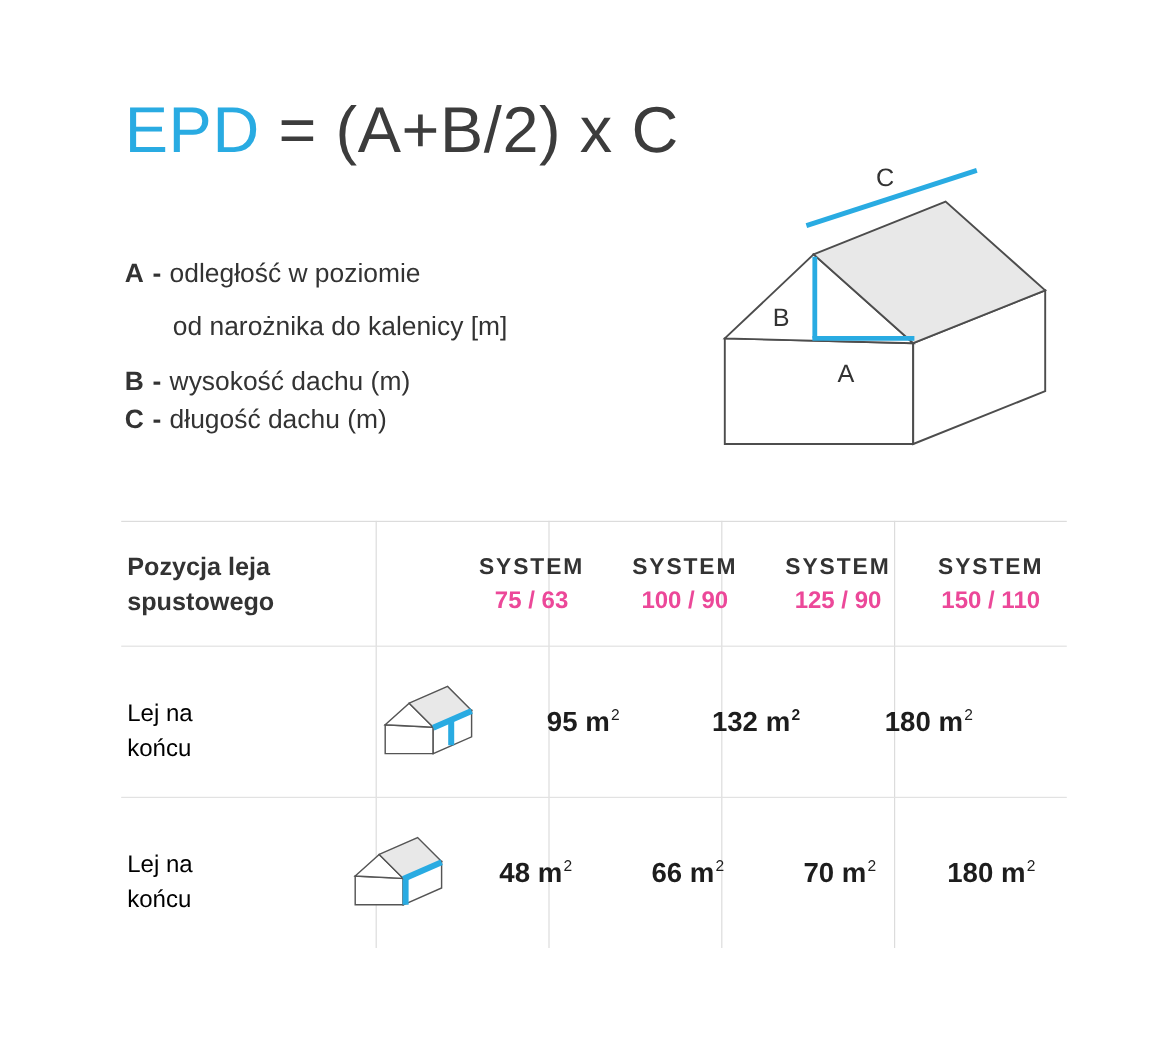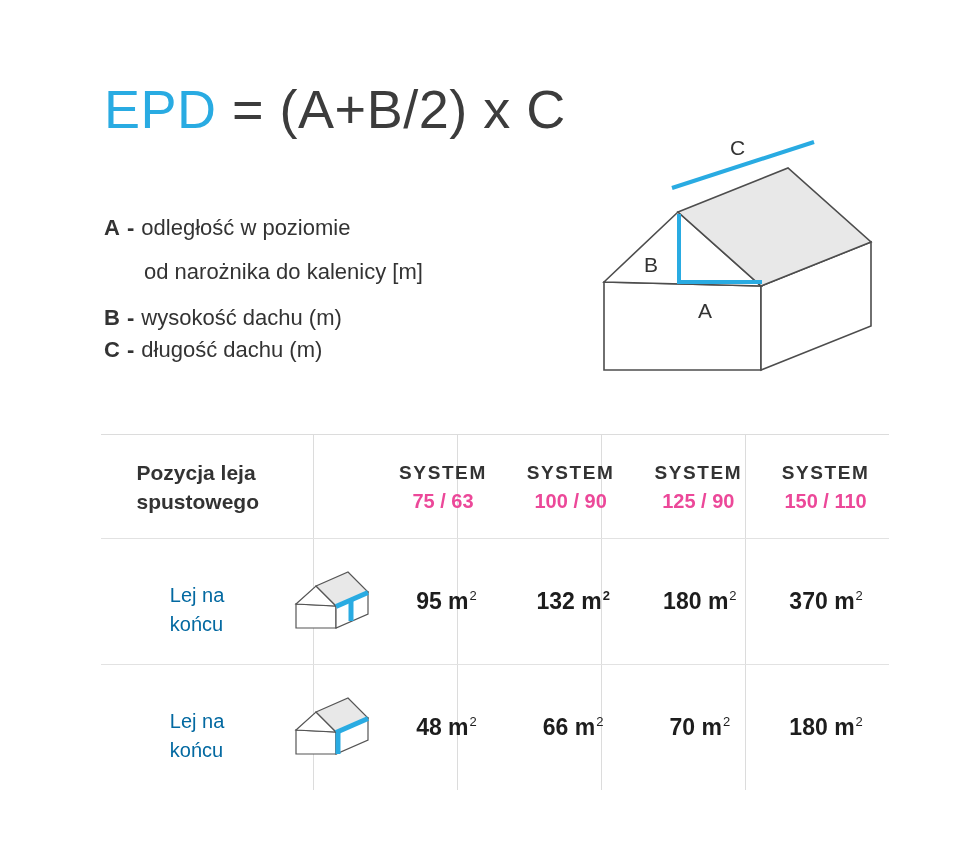--- a/index.html
+++ b/index.html
@@ -104,21 +104,21 @@
     position: absolute;
     left: 0;
     width: 788px;
     display: flex;
   }
   .cell {
     box-sizing: border-box;
     display: flex;
     align-items: center;
   }
-  .c0 { width: 212px; padding-left: 5px; justify-content: center; }
+  .c0 { width: 212px; padding-left: 5px; }
   .cico { width: 101px; }
   .c1, .c2, .c3 { width: 144px; justify-content: center; }
   .c4 { width: 143px; justify-content: center; }
 
   
   .row-head { top: 1px; height: 103px; }
   .head-label {
     font-size: 21px;
     font-weight: bold;
     line-height: 29px;
@@ -142,21 +142,21 @@
     color: #ec4899;
   }
 
   
   .row-b1 { top: 105px; height: 125px; }
   .row-b2 { top: 231px; height: 125px; }
 
   .row-label {
     font-size: 20px;
     line-height: 29px;
-    color: #0369a1;
+    color: #000000;
     margin-top: 16px;
   }
   .val {
     font-size: 23px;
     font-weight: bold;
     color: #1d1d1d;
     white-space: nowrap;
   }
   .val sup {
     font-size: 13px;
@@ -298,26 +298,20 @@
     </div>
     <div class="cell c2">
       <span class="val heavy">
         <span>132</span>
         <span>m</span><sup>2</sup>
       </span>
     </div>
     <div class="cell c3">
       <span class="val">
         <span>180</span>
-        <span>m</span><sup>2</sup>
-      </span>
-    </div>
-    <div class="cell c4">
-      <span class="val">
-        <span>370</span>
         <span>m</span><sup>2</sup>
       </span>
     </div>
   </div>
 
   <div class="row row-b2">
     <div class="cell c0">
       <div class="row-label">
         <div>Lej na</div>
         <div>końcu</div>

